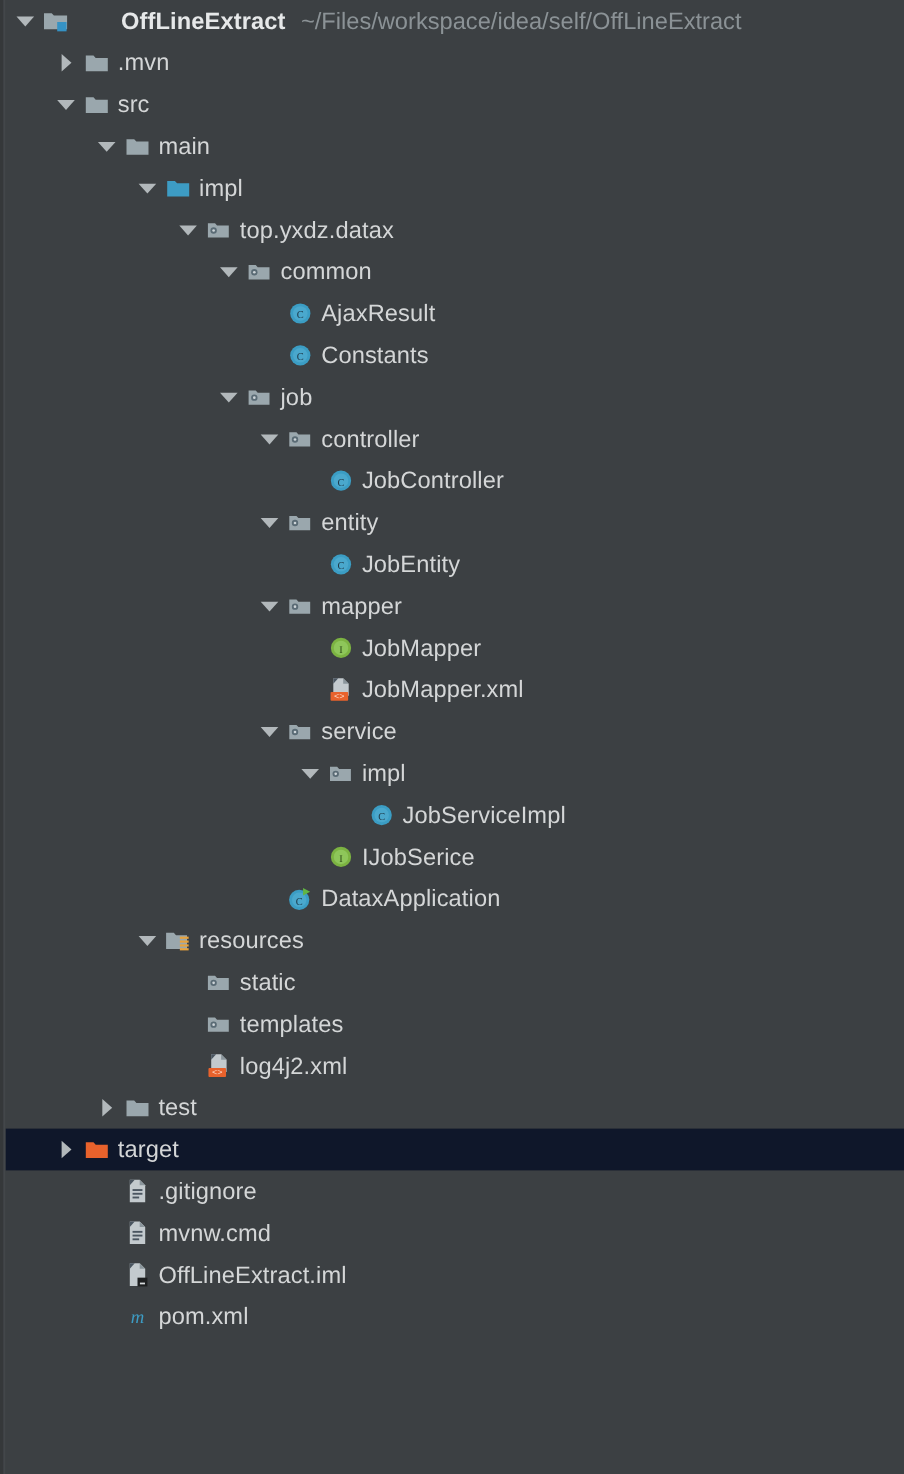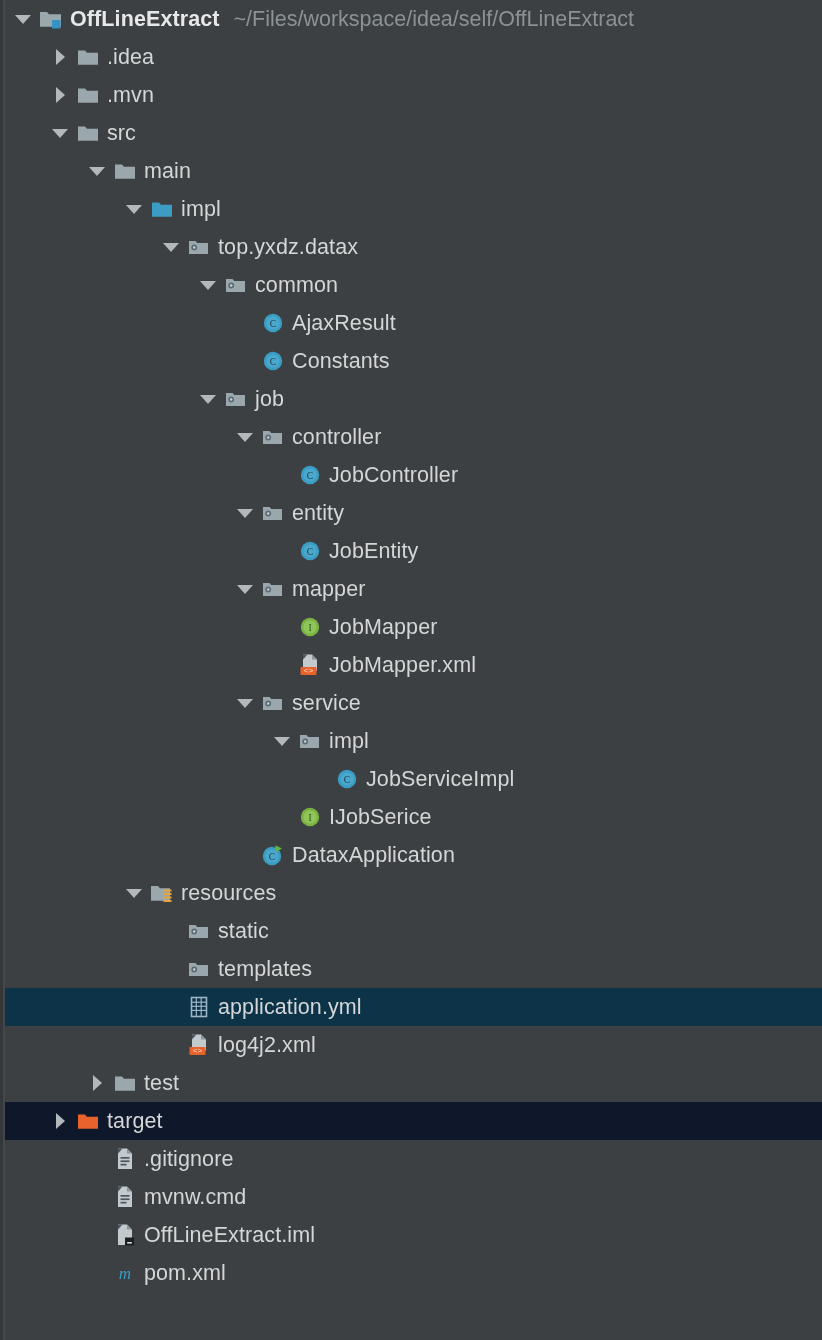--- a/index.html
+++ b/index.html
@@ -78,21 +78,21 @@
   }
   .icon svg { display: block; }
 
   .label {
     flex: 0 0 auto;
     font-size: 21.5px;
     color: #d4d6d7;
     letter-spacing: 0.1px;
     padding-left: 4px;
   }
-  .label.bold { font-weight: bold; color: #e6e8e9; }
+  .label.bold { font-weight: bold; color: #e6e8e9; margin-left: 40px; }
 
   .path {
     flex: 0 0 auto;
     font-size: 21.5px;
     color: #8b9296;
     padding-left: 14px;
     text-align: right;
   }
 </style>
 </head>
@@ -116,32 +116,20 @@
     <div class="row">
       <span class="indent" style="width: 47px;"></span>
       <span class="twisty collapsed">
         <span class="tri"></span>
       </span>
       <span class="icon">
         <svg width="26" height="26" viewBox="0 0 26 26">
       <path d="M3 6.5 h7 l2 2.2 h11 v12 H3 Z" fill="#9aa7ad"></path>
     </svg>
       </span>
-      <span class="label">.idea</span>
-    </div>
-    <div class="row">
-      <span class="indent" style="width: 47px;"></span>
-      <span class="twisty collapsed">
-        <span class="tri"></span>
-      </span>
-      <span class="icon">
-        <svg width="26" height="26" viewBox="0 0 26 26">
-      <path d="M3 6.5 h7 l2 2.2 h11 v12 H3 Z" fill="#9aa7ad"></path>
-    </svg>
-      </span>
       <span class="label">.mvn</span>
     </div>
     <div class="row">
       <span class="indent" style="width: 47px;"></span>
       <span class="twisty expanded">
         <span class="tri"></span>
       </span>
       <span class="icon">
         <svg width="26" height="26" viewBox="0 0 26 26">
       <path d="M3 6.5 h7 l2 2.2 h11 v12 H3 Z" fill="#9aa7ad"></path>
@@ -450,37 +438,20 @@
         <span class="tri"></span>
       </span>
       <span class="icon">
         <svg width="26" height="26" viewBox="0 0 26 26">
       <path d="M3 7 h6.5 l1.8 2 h10.7 v11 H3 Z" fill="#9aa7ad"></path>
       <circle cx="8.2" cy="13.5" r="2.9" fill="#5a6b75"></circle>
       <circle cx="8.2" cy="13.5" r="1.2" fill="#cdd4d8"></circle>
     </svg>
       </span>
       <span class="label">templates</span>
-    </div>
-    <div class="row selected">
-      <span class="indent" style="width: 158px;"></span>
-      <span class="twisty none">
-        <span class="tri"></span>
-      </span>
-      <span class="icon">
-        <svg width="26" height="26" viewBox="0 0 26 26">
-      <rect x="5.5" y="3.5" width="15" height="19" fill="none" stroke="#9fb6c4" stroke-width="1.6"></rect>
-      <line x1="10.3" y1="3.5" x2="10.3" y2="22.5" stroke="#9fb6c4" stroke-width="1.2"></line>
-      <line x1="15.2" y1="3.5" x2="15.2" y2="22.5" stroke="#9fb6c4" stroke-width="1.2"></line>
-      <line x1="5.5" y1="8.2" x2="20.5" y2="8.2" stroke="#9fb6c4" stroke-width="1.2"></line>
-      <line x1="5.5" y1="12.3" x2="20.5" y2="12.3" stroke="#9fb6c4" stroke-width="1.2"></line>
-      <line x1="5.5" y1="16.4" x2="20.5" y2="16.4" stroke="#9fb6c4" stroke-width="1.2"></line>
-    </svg>
-      </span>
-      <span class="label">application.yml</span>
     </div>
     <div class="row">
       <span class="indent" style="width: 158px;"></span>
       <span class="twisty none">
         <span class="tri"></span>
       </span>
       <span class="icon">
         <svg width="26" height="26" viewBox="0 0 26 26">
       <path d="M6 2.5 h9 l5 5 v11 H6 Z" fill="#c3cace"></path>
       <path d="M15 2.5 l5 5 h-5 Z" fill="#8b969c"></path>

